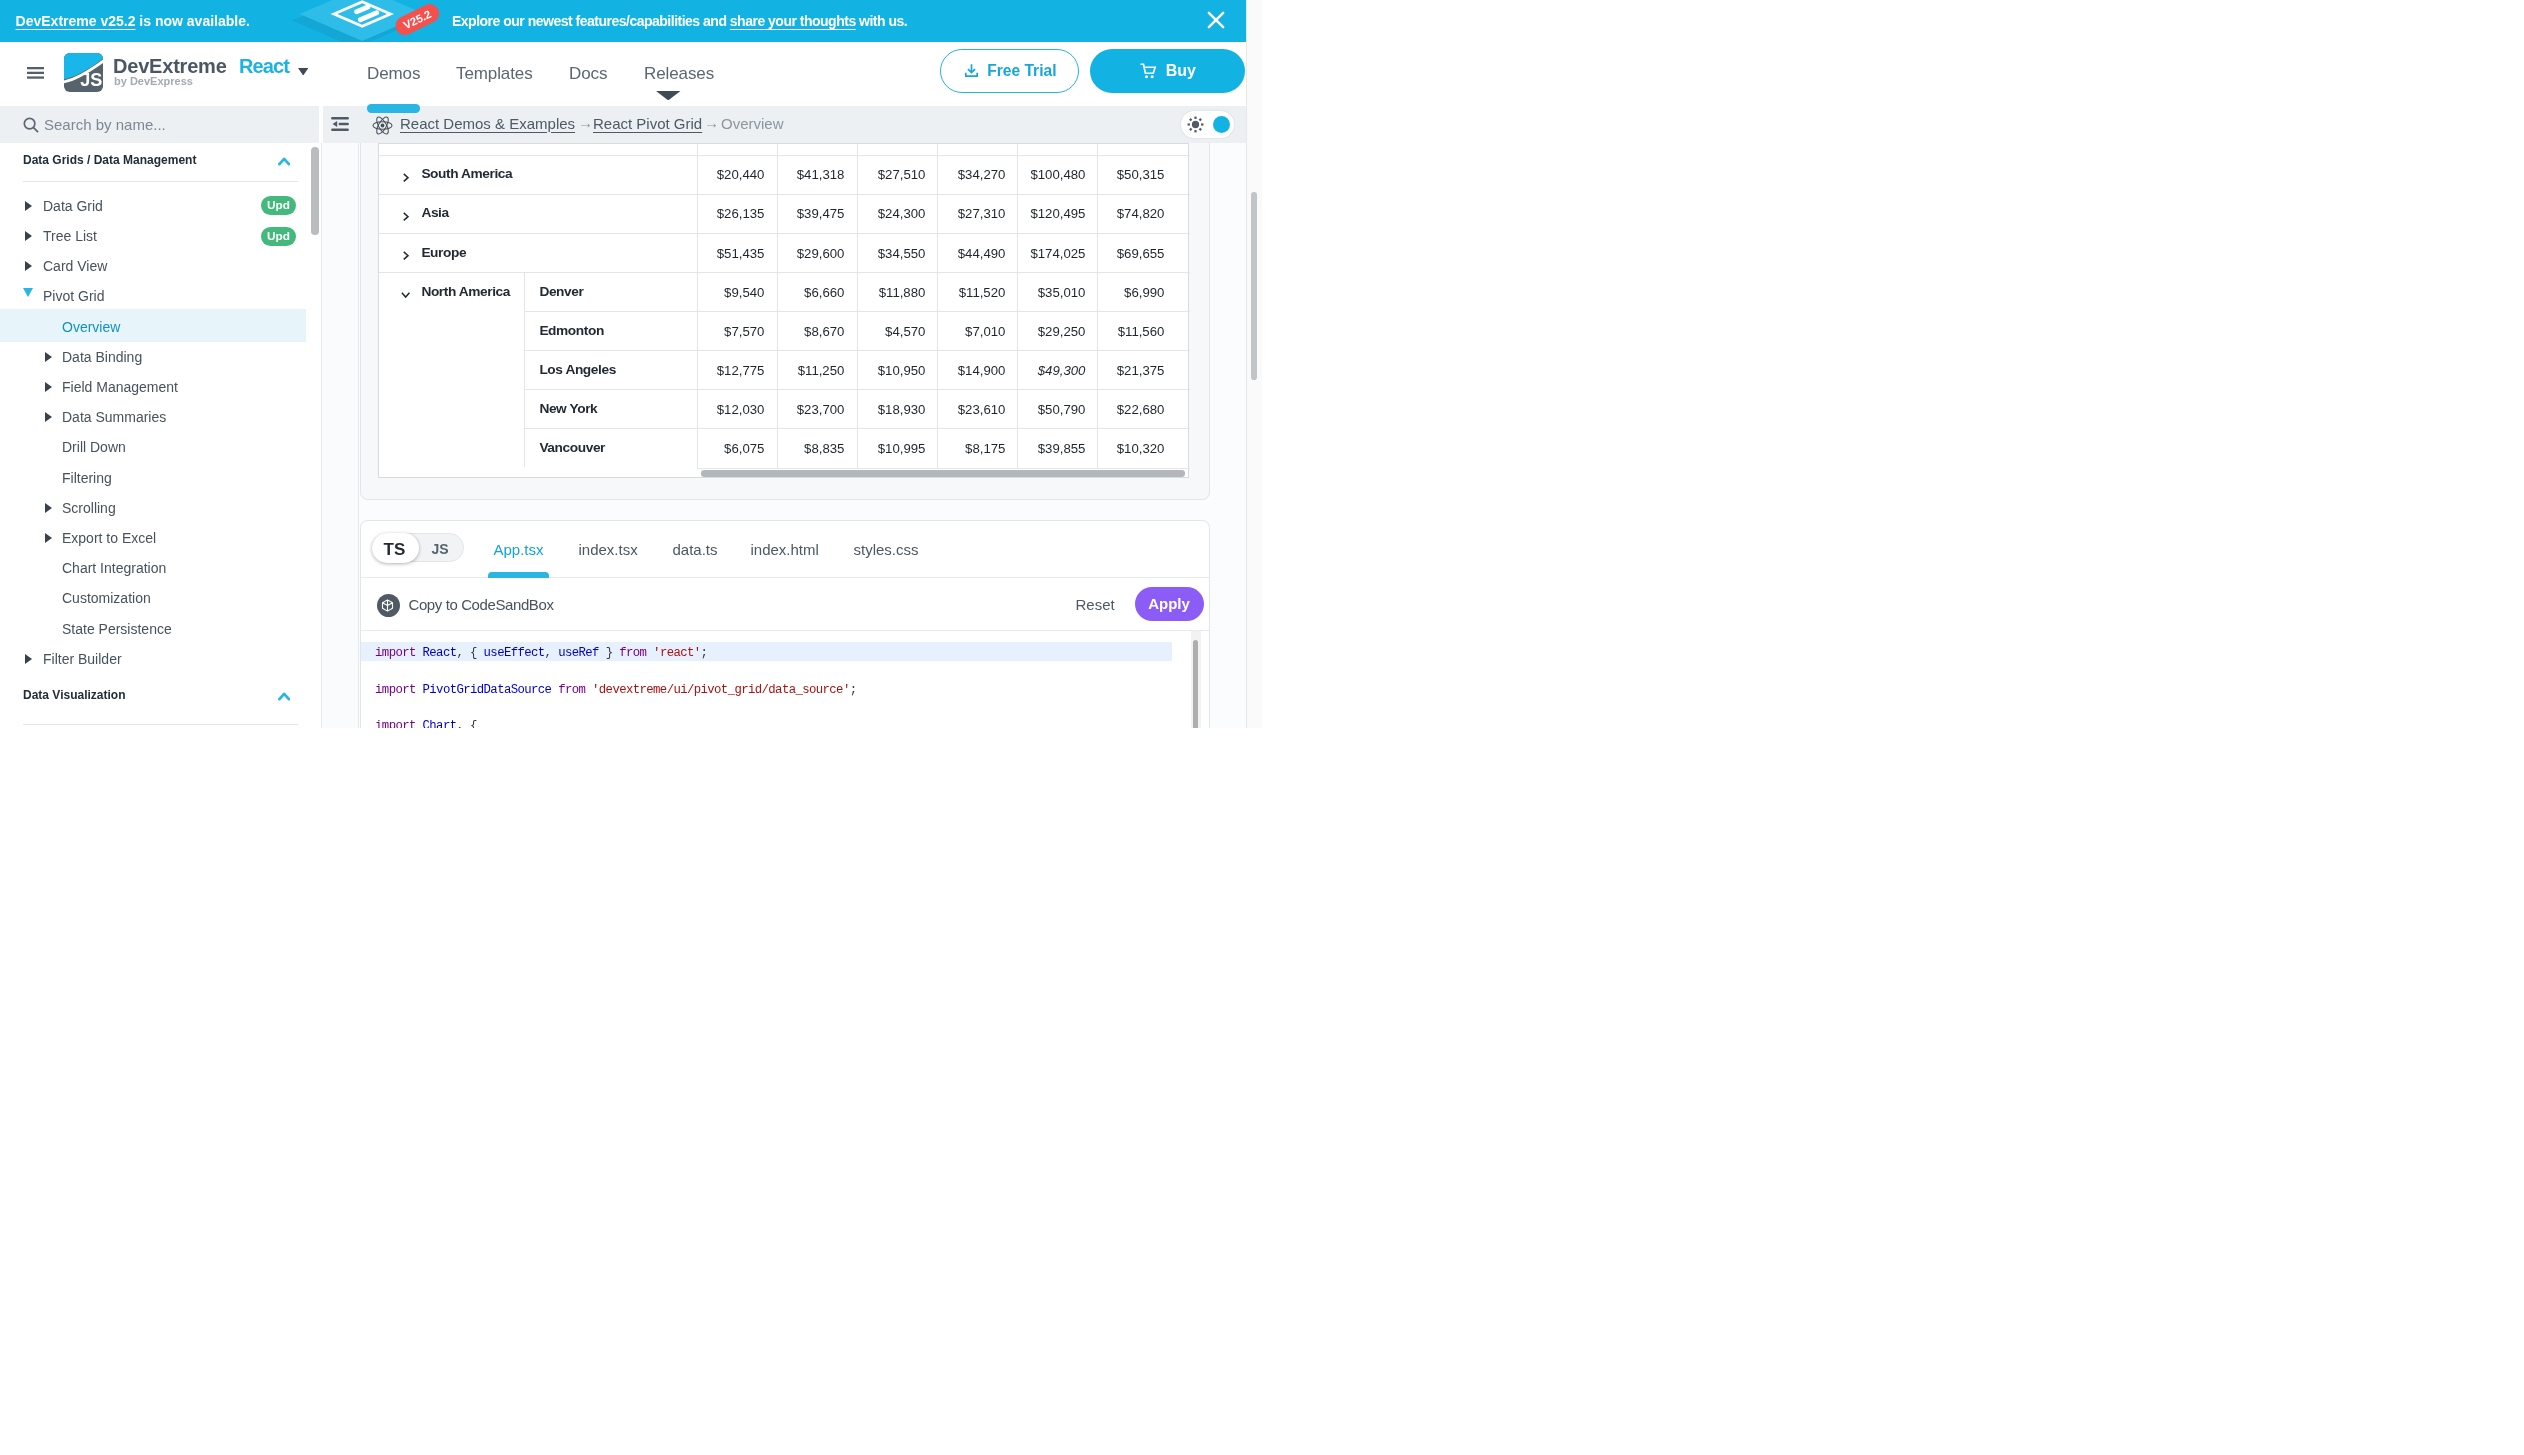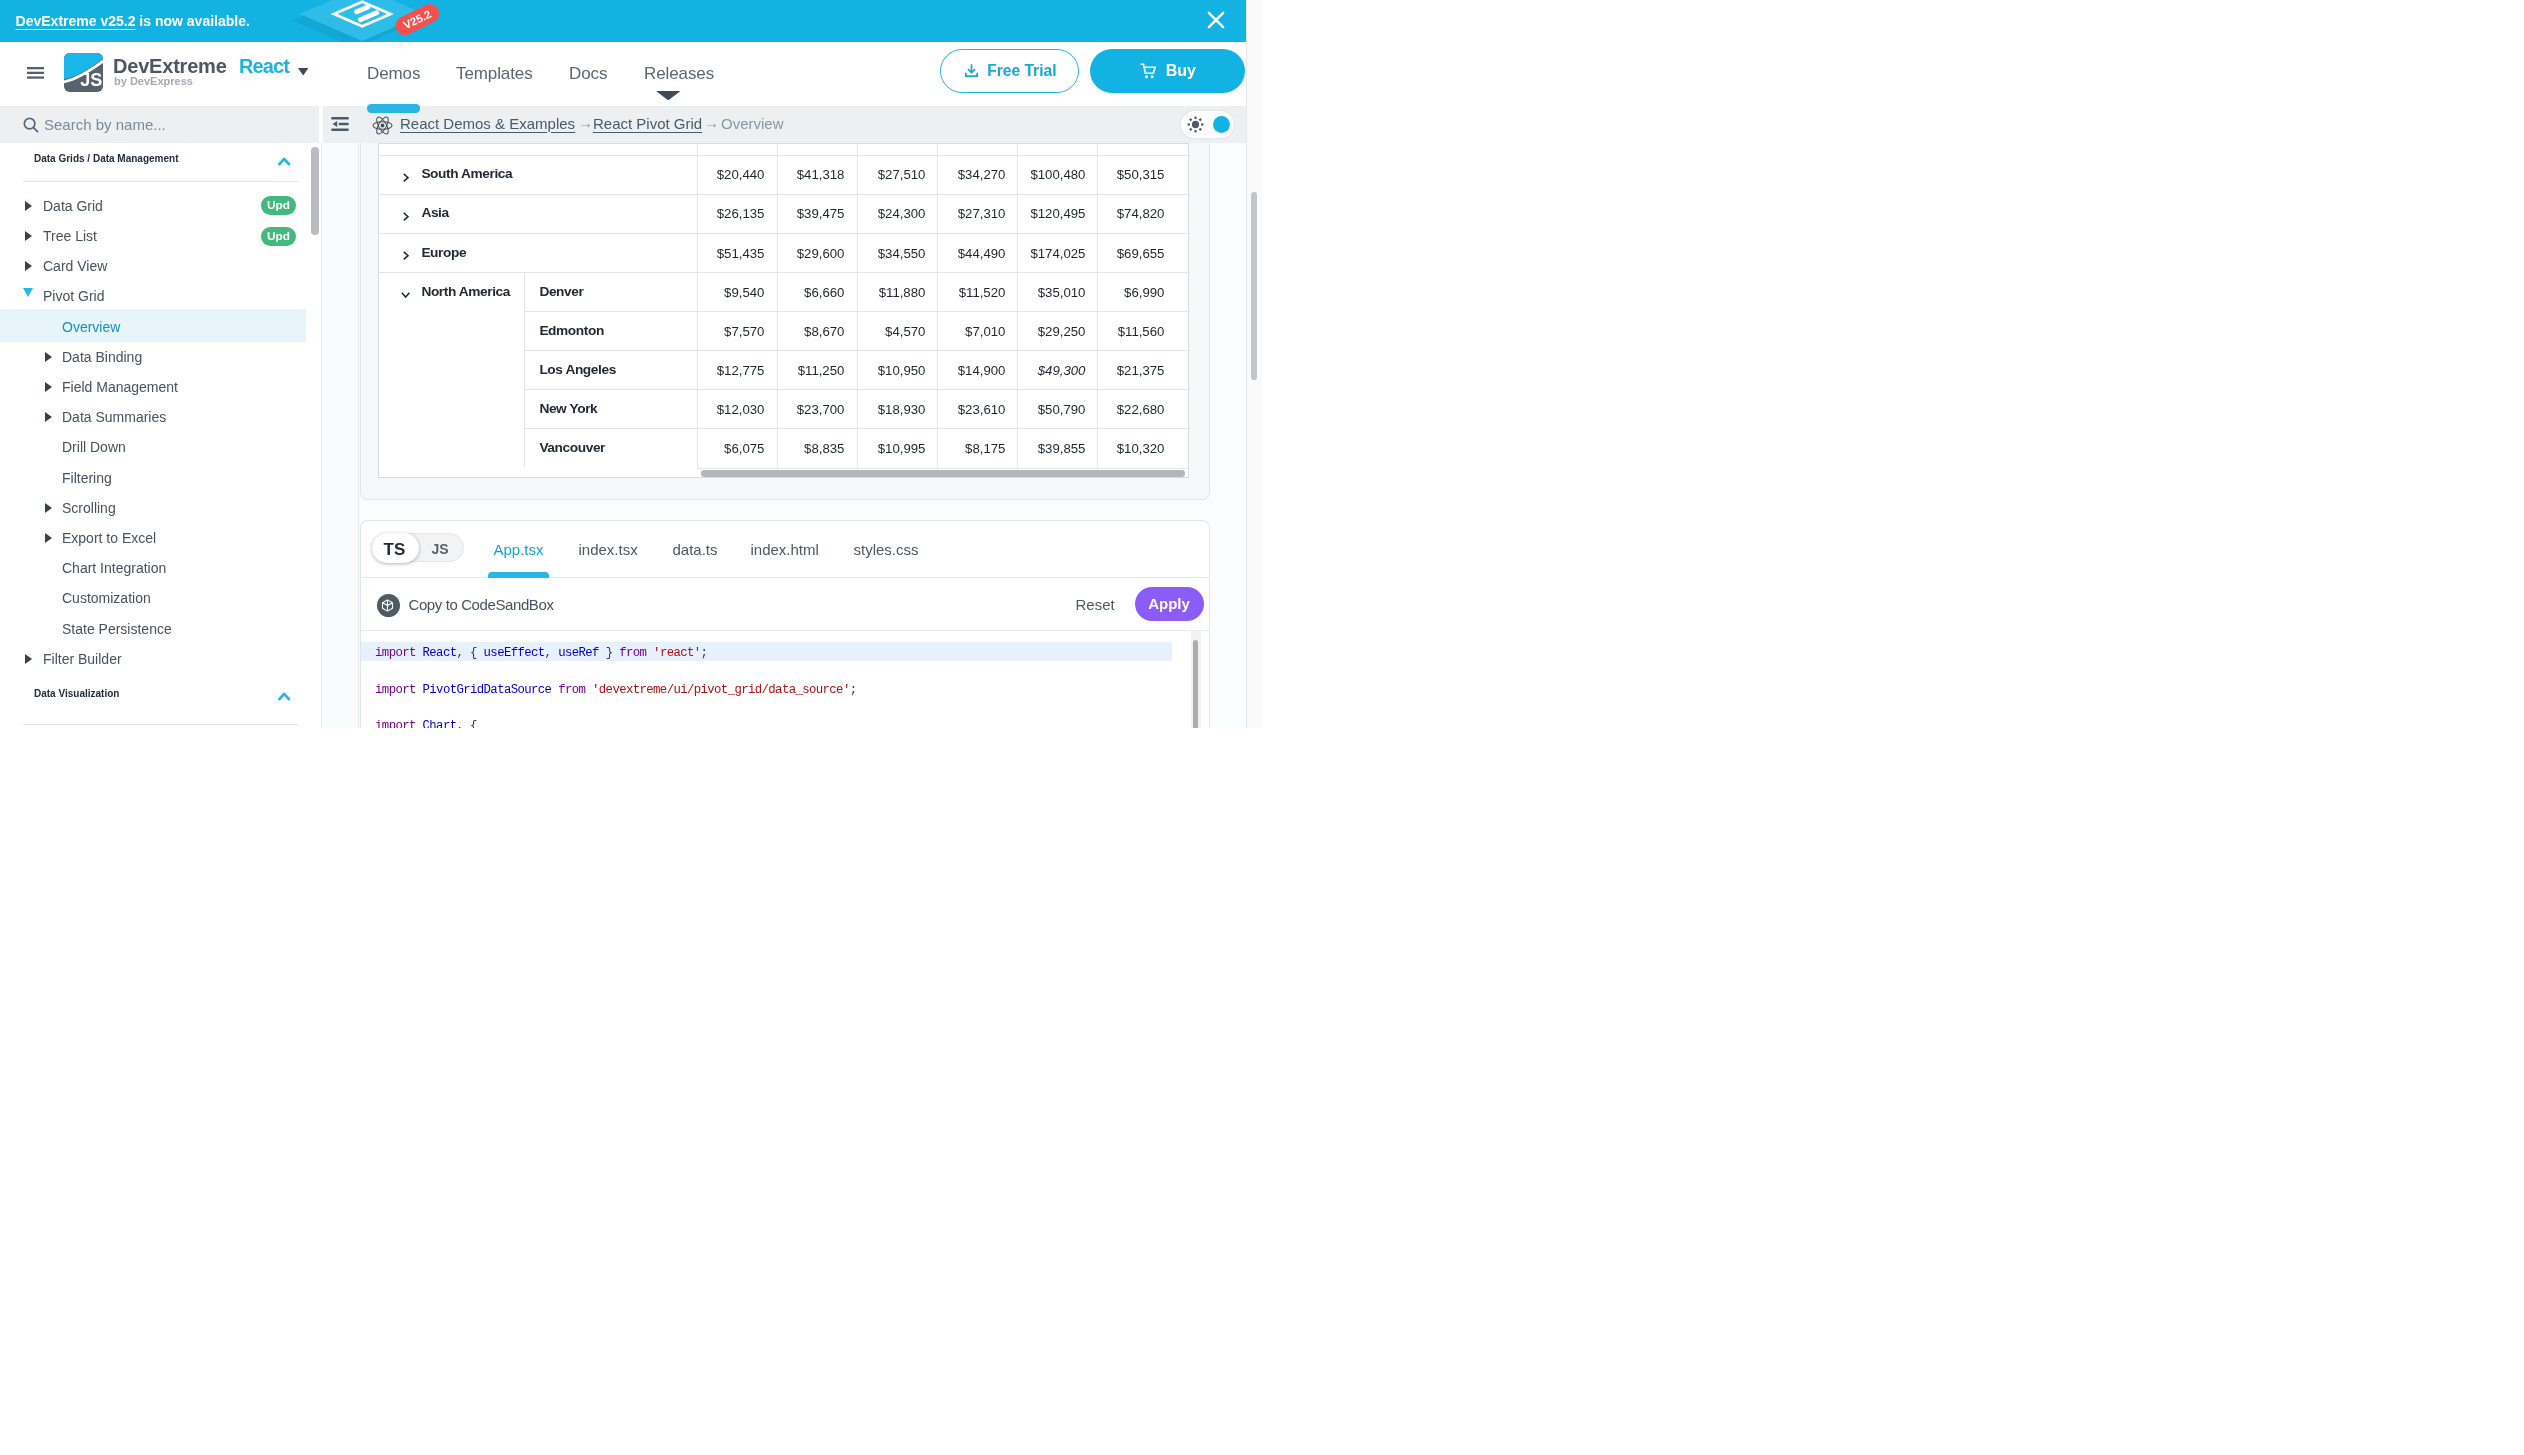--- a/index.html
+++ b/index.html
@@ -27,21 +27,21 @@
   #band { left:0; top:106px; width:1246px; height:37px; background:#edf0f2; }
   #band .white-strip { position:absolute; left:319px; top:0; width:3.8px; height:37px; background:#fff; }
   #search-ph { position:absolute; top:0; height:37px; line-height:37px; font-size:15px; color:#7c8893; }
   .crumb { font-size:15px; color:#4d5a64; }
   .crumb u { text-underline-offset:3.3px; }
   #themepill { position:absolute; left:1181px; top:5.2px; width:53px; height:26.4px; background:#fff; border-radius:13.2px; box-shadow:0 0 1.9px rgba(0,0,0,.15); }
   #themepill .dot { position:absolute; left:32px; top:4.7px; width:17px; height:17px; border-radius:50%; background:#12b3e3; }
 
   
   #sidebar { left:0; top:143px; width:322px; height:585px; background:#fff; border-right:0.9px solid #e6e9eb; }
-  .side-h { position:absolute; left:34px; font-size:10px; font-weight:700; color:#212e39; }
+  .side-h { position:absolute; left:23px; font-size:12px; font-weight:700; color:#212e39; }
   .side-rule { position:absolute; left:23px; width:275px; height:0.9px; background:#e3e6e8; }
   .item { position:absolute; height:30px; line-height:30px; font-size:14px; color:#46525c; white-space:nowrap; }
   .item.sel { color:#1291c2; }
   #selband { position:absolute; left:0; top:166px; width:306px; height:33px; background:#e7f5fb; }
   .tri { position:absolute; width:0; height:0; border-style:solid; }
   .tri.r { border-width:5.2px 0 5.2px 7.6px; border-color:transparent transparent transparent #37424c; }
   .tri.cyan-d { border-width:9px 5.7px 0 5.7px; border-color:#29b6e3 transparent transparent transparent; }
   .badge { position:absolute; left:261px; width:35px; height:19px; border-radius:9.4px; background:#44b97e; color:#fff; font-size:11.8px; font-weight:700; text-align:center; line-height:19px; }
   #side-thumb { position:absolute; left:311px; top:3.8px; width:7.6px; height:88px; border-radius:3.8px; background:#b9bdc0; }
 
@@ -77,20 +77,21 @@
   
   #pagebar { left:1246px; top:0; width:16.5px; height:728px; background:#fafafa; border-left:0.9px solid #e7e7e7; }
   #pagebar .thumb { position:absolute; left:4.2px; top:192px; width:5.7px; height:188px; background:#c2c5c7; border-radius:2.8px; }
 </style>
 </head>
 <body>
 <div id="root">
 
   <div id="banner" class="abs">
     <div class="abs txt" style="left:15.6px; top:0;"><span class="lk">DevExtreme v25.2</span> is now available.</div>
+    <div class="abs txt" style="left:452px; top:0; letter-spacing:-0.5px;">Explore our newest features/capabilities and <span class="lk">share your thoughts</span> with us.</div>
     <svg class="abs" style="left:283px; top:0;" width="179" height="42" viewBox="0 0 190 45">
 
       <polygon points="84,-16.5 152,13 84,42.5 16,13" transform="translate(-7,9)" fill="#14a6d4"></polygon>
 
       <polygon points="84,-14 151,15 84,44 17,15" fill="#2ebde9"></polygon>
 
       <polygon points="84,0.3 118,15 84,29.7 50,15" fill="#fff"></polygon>
 
       <polygon points="84,3.5 110.6,15 84,26.5 57.4,15" fill="#2ebde9"></polygon>
 

